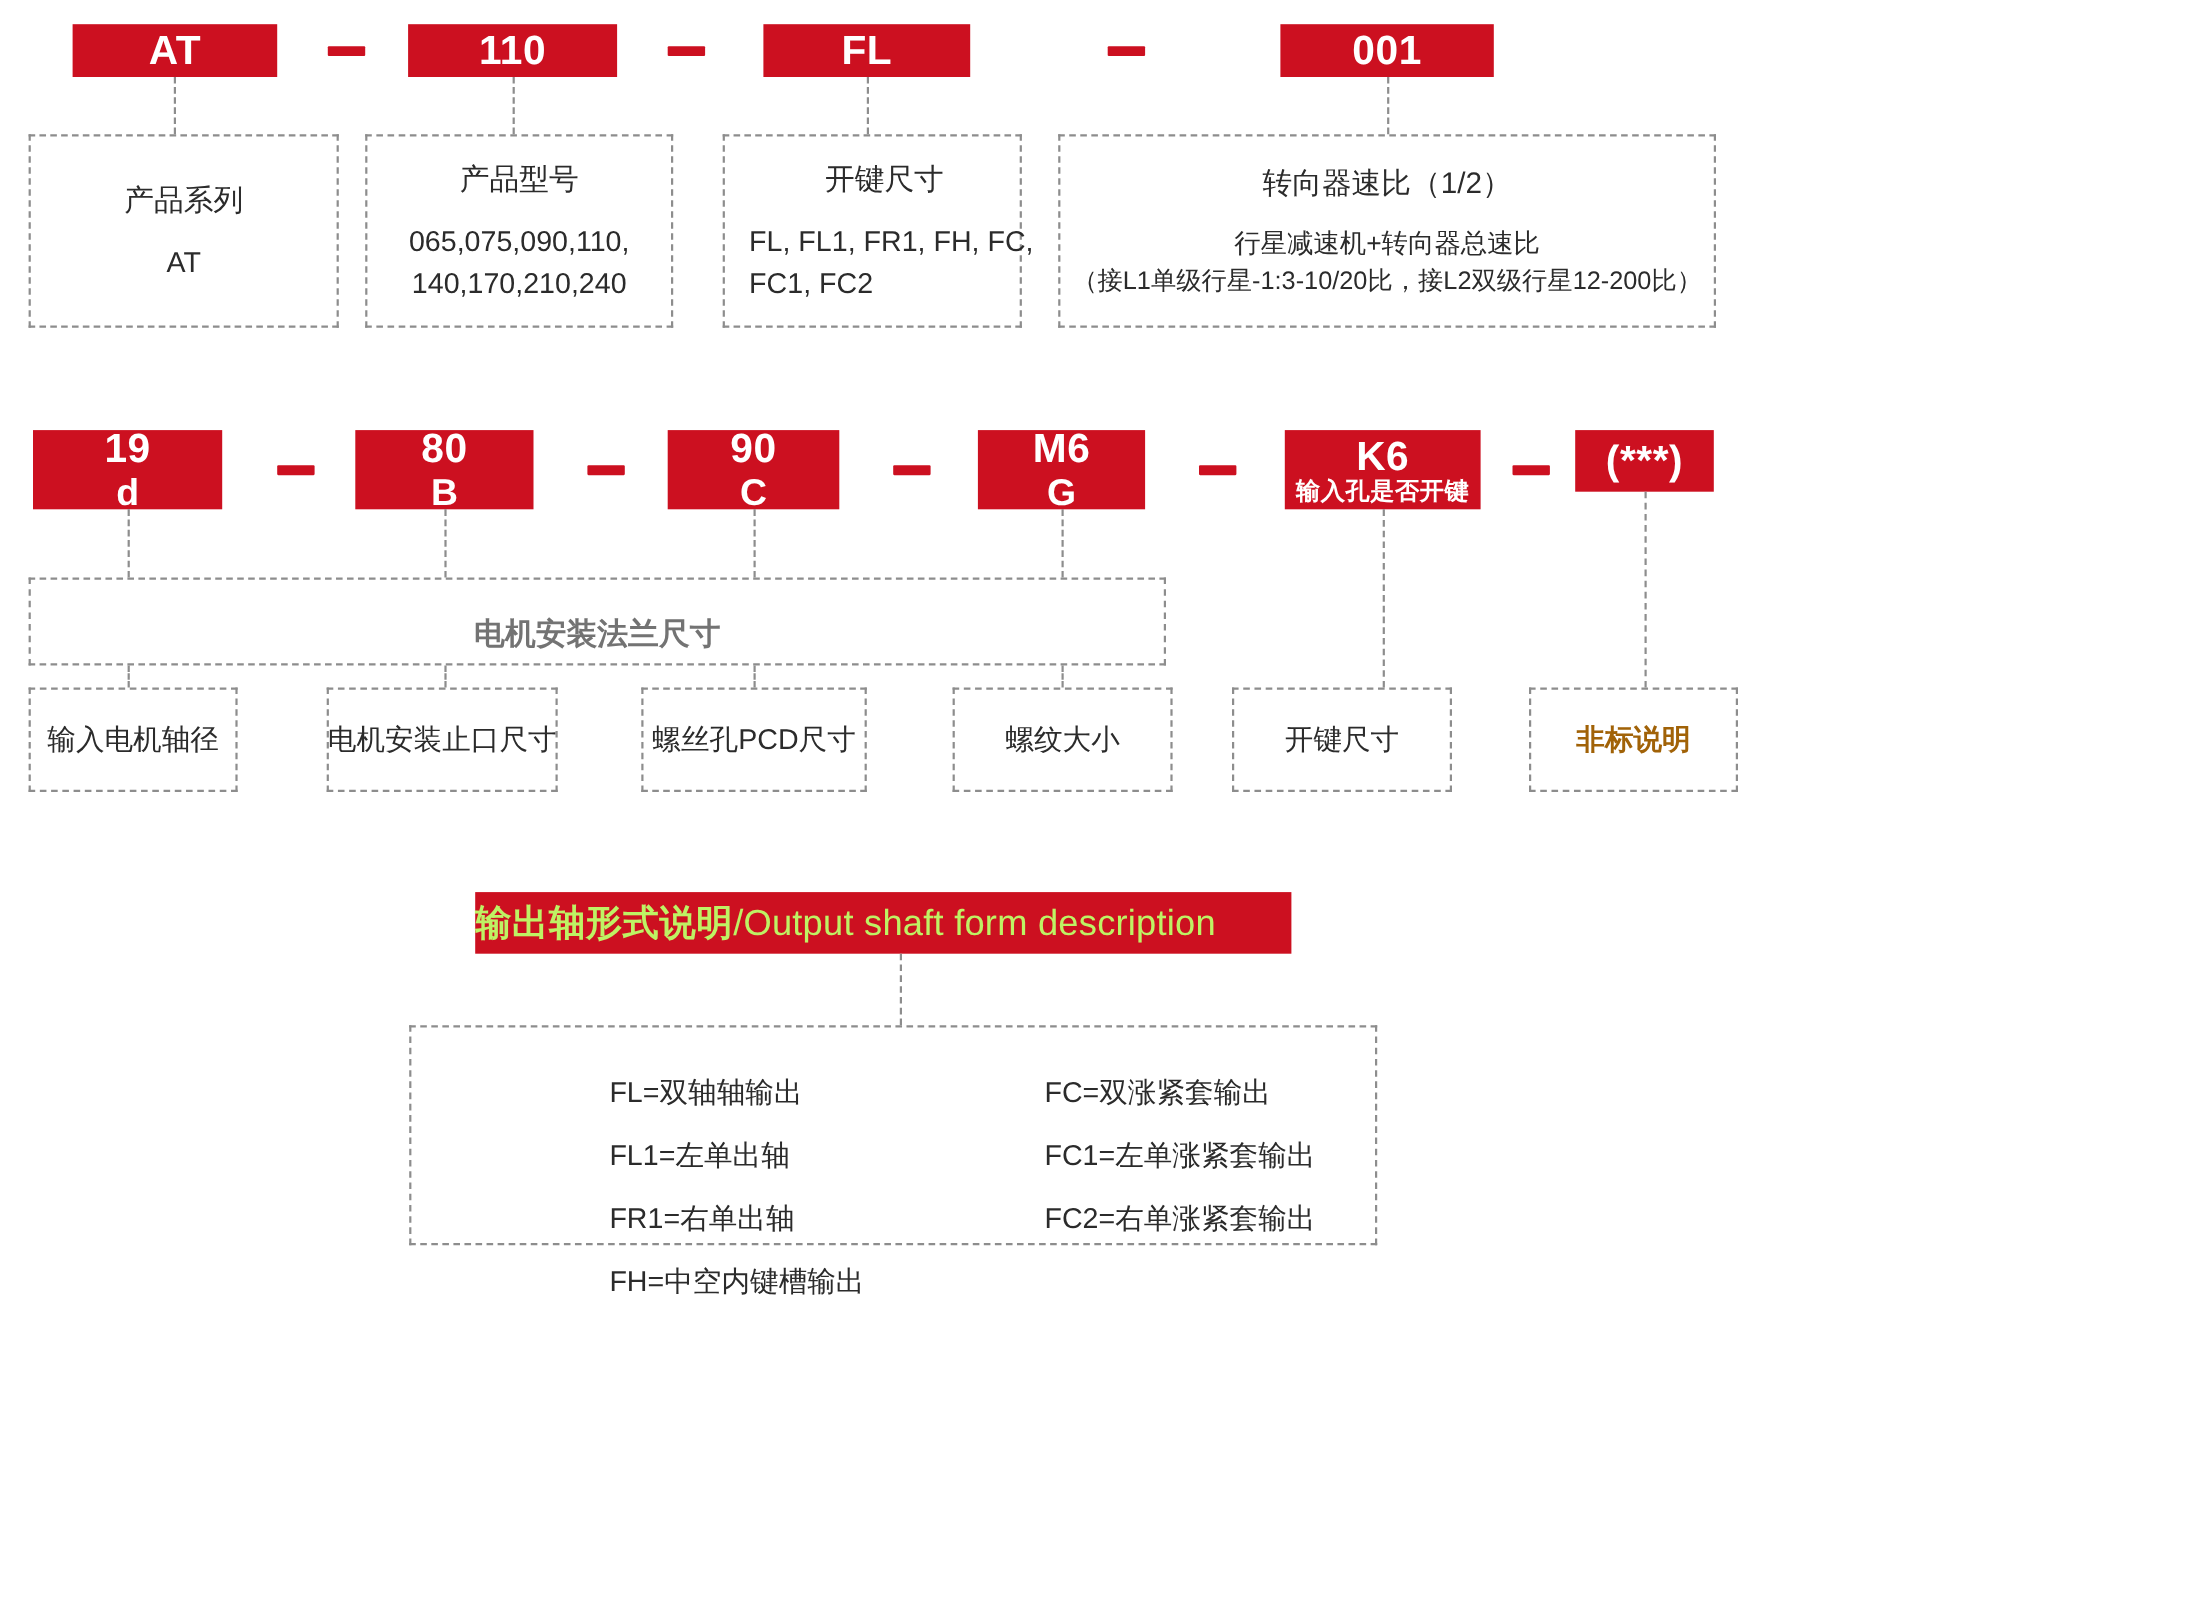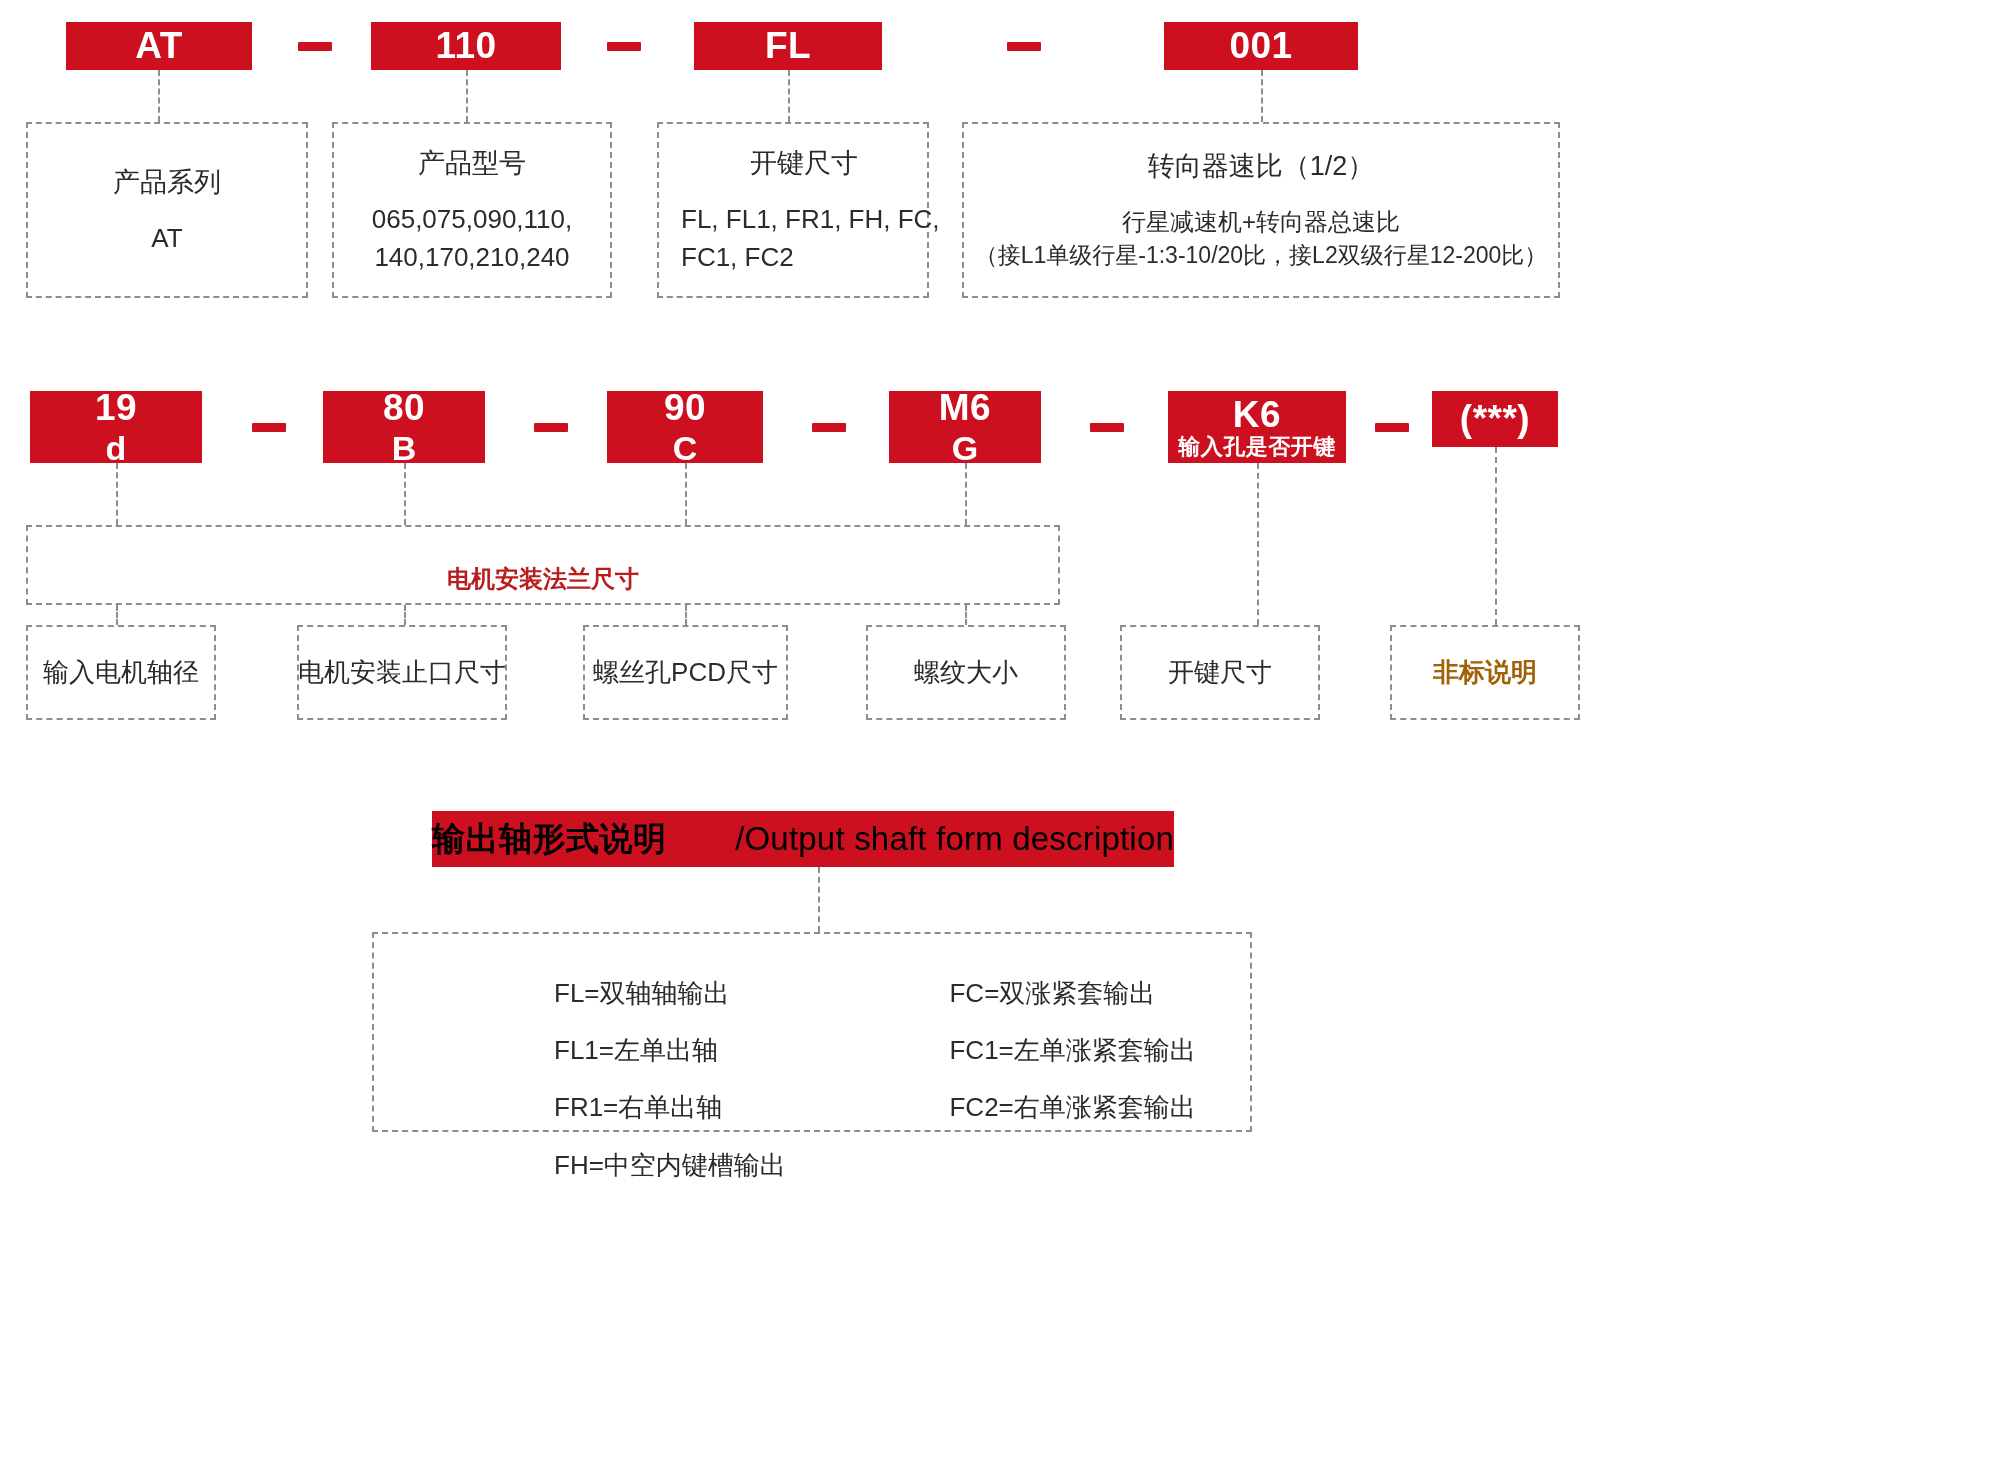--- a/index.html
+++ b/index.html
@@ -73,35 +73,35 @@
   
   .flange-box {
     position: absolute;
     border: 2px dashed #8d8d8d;
     box-sizing: border-box;
     display: flex;
     align-items: flex-end;
     justify-content: center;
   }
   .flange-label {
-    color: #b91c1c;
-    font-size: 24px;
+    color: #737373;
+    font-size: 28px;
     font-weight: bold;
     padding-bottom: 8px;
     white-space: nowrap;
   }
 
   
   .banner {
     position: absolute;
     background: #CC1020;
     display: flex;
     align-items: center;
-    justify-content: space-between;
-    color: #000000;
+    justify-content: flex-start;
+    color: #bef264;
     box-sizing: border-box;
   }
   .banner .cn { font-size: 33px; font-weight: bold; letter-spacing: .5px; }
   .banner .en { font-size: 33px; font-weight: normal; letter-spacing: .2px; }
 
   
   .legend {
     position: absolute;
     border: 2px dashed #8d8d8d;
     box-sizing: border-box;

